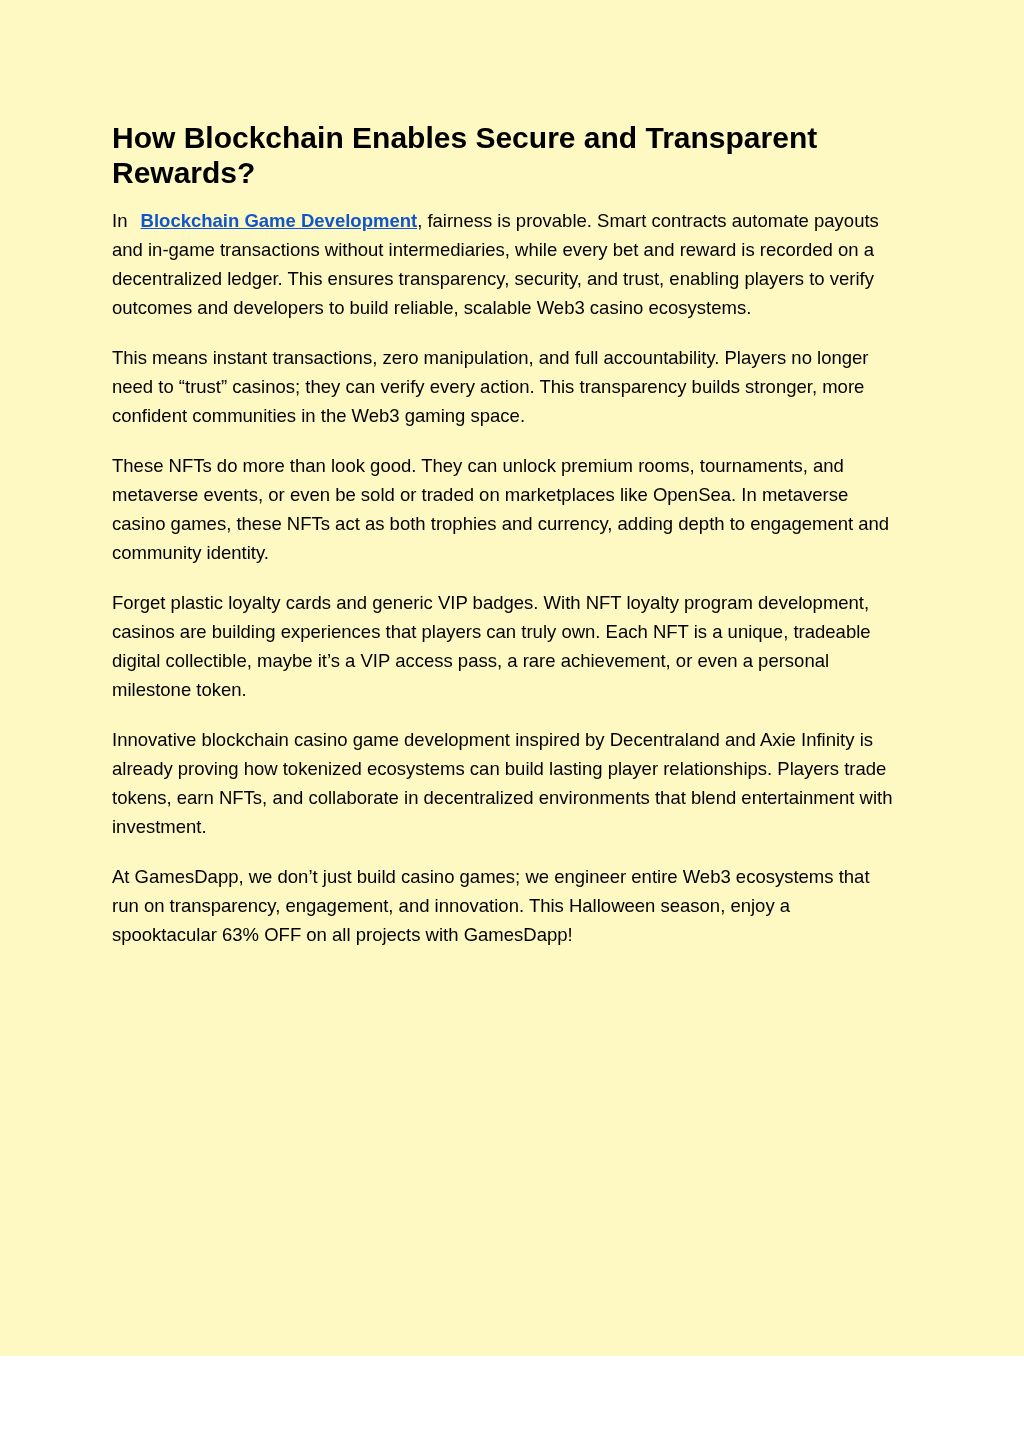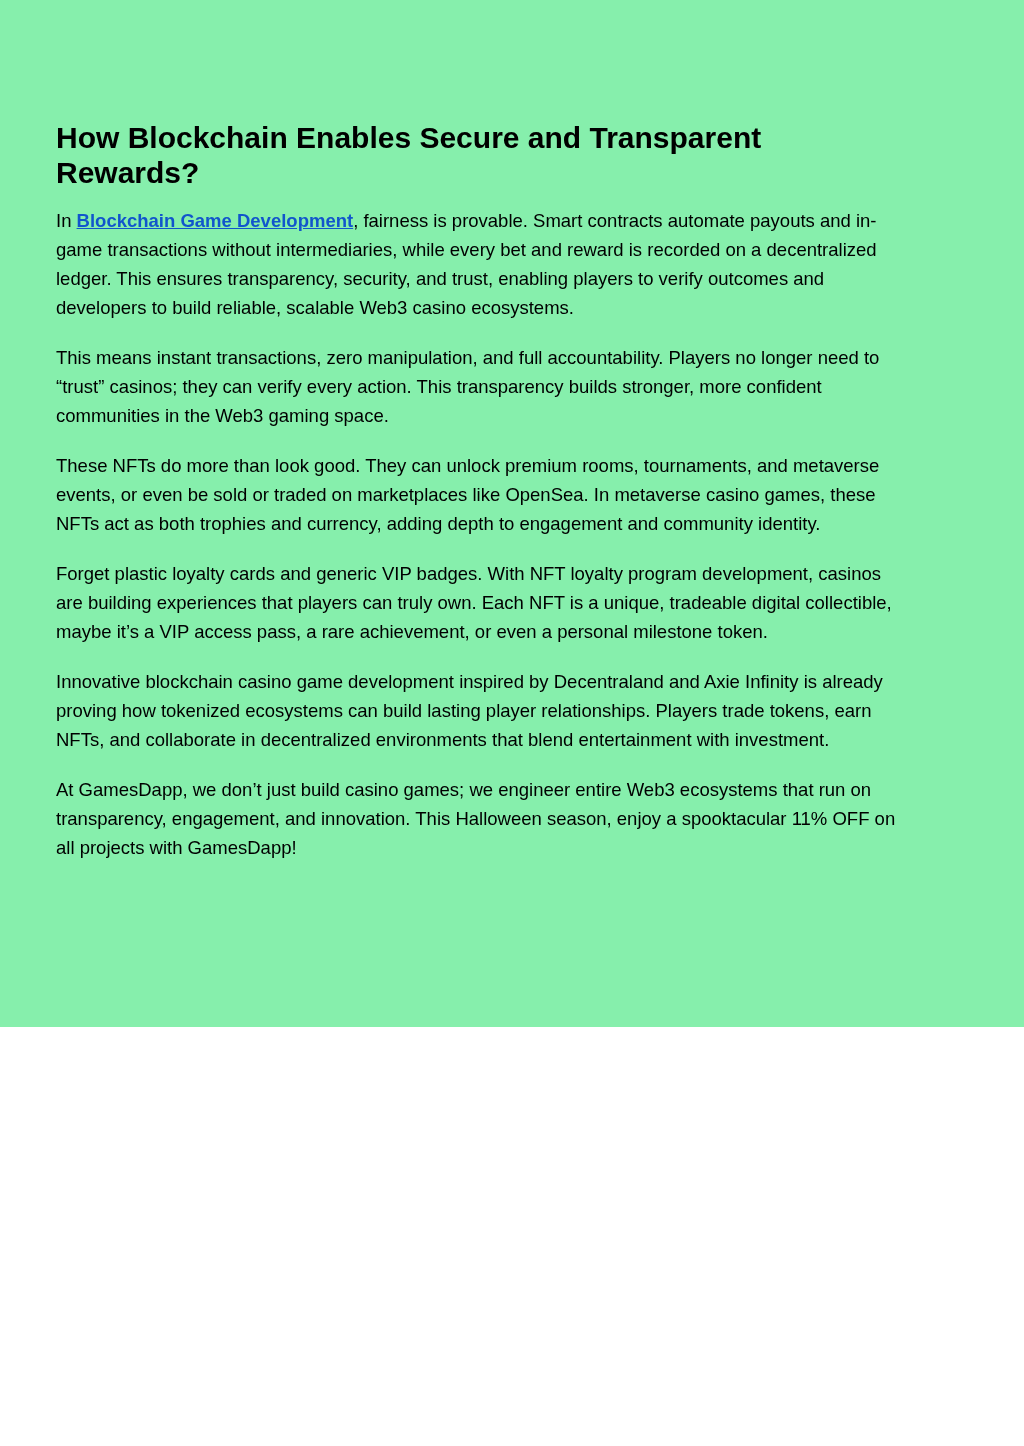--- a/index.html
+++ b/index.html
@@ -11,23 +11,23 @@
     width: 1024px;
     height: 1446px;
     overflow: hidden;
     font-family: "Liberation Sans", "DejaVu Sans", sans-serif;
     color: #000000;
     -webkit-font-smoothing: antialiased;
   }
   .page {
     box-sizing: border-box;
     width: 1024px;
-    height: 1027px;
-    padding: 120px 124px 60px 56px;
-    background: #86efac;
+    height: 1356px;
+    padding: 120px 124px 60px 112px;
+    background: #fef9c3;
   }
   .page h1,
   .page h2 {
     font-size: 30px;
     line-height: 35px;
     font-weight: bold;
     color: #000000;
     margin: 30px 0 16px 0;
   }
   .page h1 {
@@ -37,20 +37,21 @@
     font-size: 18.5px;
     line-height: 29px;
     font-weight: normal;
     margin: 0 0 21px 0;
   }
   a.doc-link {
     color: var(--link-color, #1155cc);
     font-weight: bold;
     text-decoration: underline;
     cursor: pointer;
+    margin-left: 8px;
   }
 </style>
 </head>
 <body style="background: rgb(255, 255, 255); color: rgb(0, 0, 0);">
 
 <div class="page">
 
   <h1>How Blockchain Enables Secure and Transparent Rewards?</h1>
 
   <p><span>In </span><a class="doc-link" href="#">Blockchain Game Development</a><span>, fairness is provable. Smart contracts automate payouts and in-game transactions without intermediaries, while every bet and reward is recorded on a decentralized ledger. This ensures transparency, security, and trust, enabling players to verify outcomes and developers to build reliable, scalable Web3 casino ecosystems.</span></p>
@@ -60,15 +61,15 @@
 
   <p>These NFTs do more than look good. They can unlock premium rooms, tournaments, and metaverse events, or even be sold or traded on marketplaces like OpenSea. In metaverse casino games, these NFTs act as both trophies and currency, adding depth to engagement and community identity.</p>
 
   <p>Forget plastic loyalty cards and generic VIP badges. With NFT loyalty program development, casinos are building experiences that players can truly own. Each NFT is a unique, tradeable digital collectible, maybe it’s a VIP access pass, a rare achievement, or even a personal milestone token.</p>
 
 
   <p>Innovative blockchain casino game development inspired by Decentraland and Axie Infinity is already proving how tokenized ecosystems can build lasting player relationships. Players trade tokens, earn NFTs, and collaborate in decentralized environments that blend entertainment with investment.</p>
 
 
 
-  <p>At GamesDapp, we don’t just build casino games; we engineer entire Web3 ecosystems that run on transparency, engagement, and innovation. This Halloween season, enjoy a spooktacular 11% OFF on all projects with GamesDapp!</p>
+  <p>At GamesDapp, we don’t just build casino games; we engineer entire Web3 ecosystems that run on transparency, engagement, and innovation. This Halloween season, enjoy a spooktacular 63% OFF on all projects with GamesDapp!</p>
 
 </div>
 
 </body></html>

